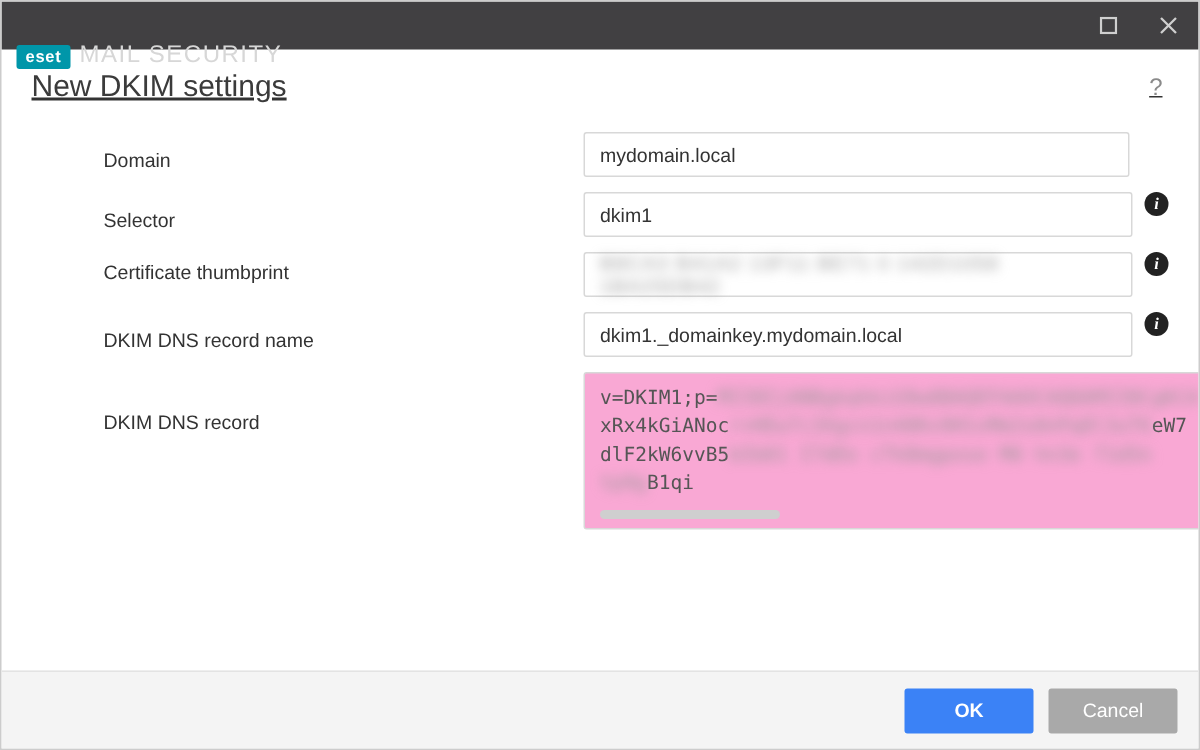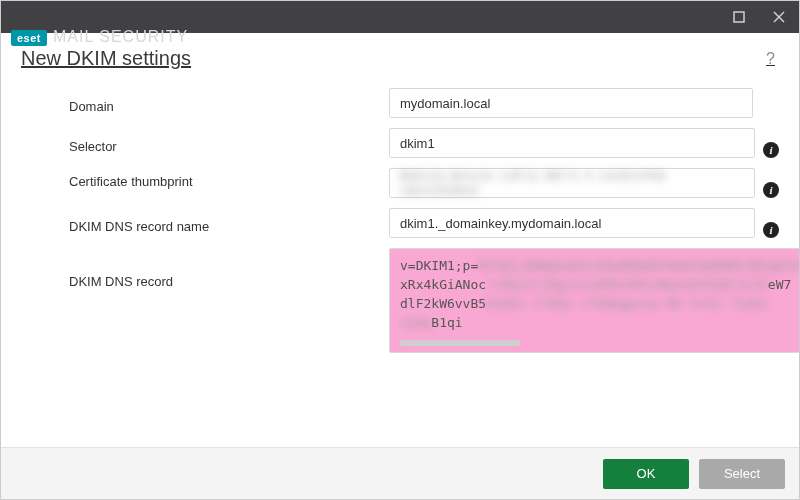--- a/index.html
+++ b/index.html
@@ -96,21 +96,21 @@
     margin-left: 48px;
   }
   .form-field {
     flex: 1;
     display: flex;
     flex-direction: column;
     gap: 6px;
   }
   .field-line {
     display: flex;
-    align-items: flex-end;
+    align-items: flex-start;
     gap: 8px;
   }
   .field-line .info-spacer { width: 18px; flex-shrink: 0; }
   input.text-input, .readonly-box {
     flex: 1;
     height: 30px;
     border: 1px solid #d8d8d8;
     border-radius: 2px;
     padding: 0 10px;
     font-size: 13px;
@@ -198,21 +198,21 @@
   .btn {
     min-width: 86px;
     height: 30px;
     border: none;
     border-radius: 2px;
     font-size: 13px;
     color: #fff;
     cursor: pointer;
     font-family: inherit;
   }
-  .btn-primary { background: #15803d; }
+  .btn-primary { background: #3b82f6; font-weight: bold; }
   .btn-secondary { background: #A9A9A9; }
 </style>
 </head>
 <body>
 
 <div class="titlebar">
   <div class="brand">
     <span class="brand-badge">eset</span>
     <span class="brand-product">MAIL SECURITY</span>
   </div>
@@ -300,14 +300,14 @@
         </div>
 
       </div>
     </div>
   </div>
 
 </div>
 
 <div class="footer">
   <button class="btn btn-primary">OK</button>
-  <button class="btn btn-secondary">Select</button>
+  <button class="btn btn-secondary">Cancel</button>
 </div>
 
 </body></html>

